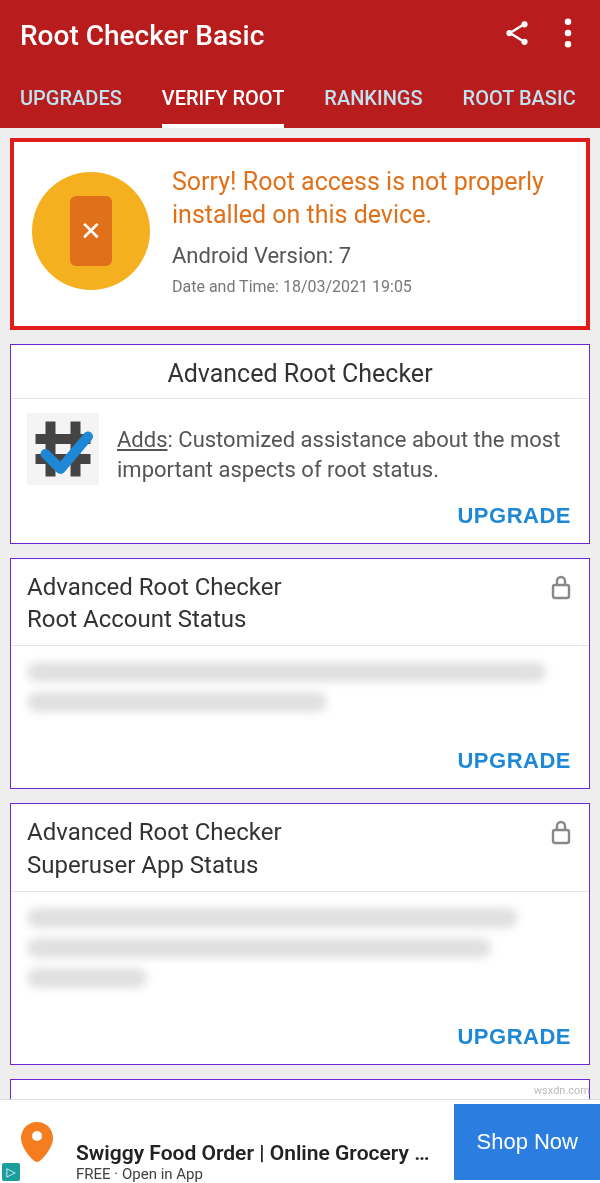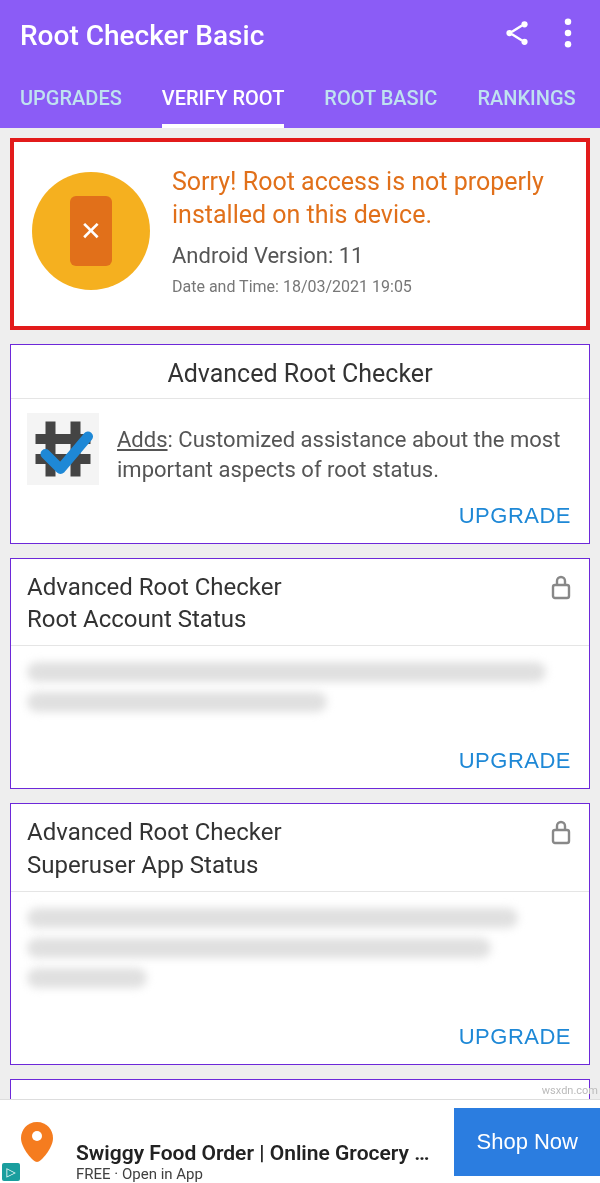--- a/index.html
+++ b/index.html
@@ -5,21 +5,21 @@
   * { box-sizing: border-box; margin: 0; padding: 0; }
   body {
     width: 600px;
     height: 1183px;
     font-family: Roboto, Arial, sans-serif;
     background: #eeeeee;
     overflow: hidden;
     position: relative;
   }
   .appbar {
-    background: #8b5cf6;
+    background: #b91c1c;
     color: #fff;
     padding: 18px 20px 0 20px;
   }
   .appbar-top {
     display: flex;
     align-items: center;
     justify-content: space-between;
     padding-bottom: 24px;
   }
   .app-title {
@@ -132,21 +132,21 @@
     line-height: 1.35;
   }
   .adv-desc .u { text-decoration: underline; }
   .card-footer {
     text-align: right;
     padding: 10px 18px 14px 0;
   }
   .upgrade-btn {
     color: #1e88d6;
     font-size: 22px;
-    font-weight: 400;
+    font-weight: 700;
     letter-spacing: 0.5px;
     background: none;
     border: none;
     cursor: pointer;
   }
   .locked-card { }
   .locked-head {
     display: flex;
     justify-content: space-between;
     align-items: flex-start;
@@ -217,27 +217,27 @@
   .ad-sub {
     font-size: 15px;
     color: #404040;
   }
   .ad-cta {
     background: #2b7de0;
     color: #fff;
     font-size: 22px;
     font-weight: 500;
     padding: 0 22px;
-    height: 68px;
+    height: 76px;
     border: none;
     cursor: pointer;
   }
   .watermark {
     position: absolute;
-    right: 2px;
+    right: 10px;
     bottom: 86px;
     font-size: 11px;
     color: #bbb;
   }
 </style>
 </head>
 <body>
 
 <div class="appbar">
   <div class="appbar-top">
@@ -256,34 +256,34 @@
             <circle cx="3" cy="3" r="2.6"></circle>
             <circle cx="3" cy="12" r="2.6"></circle>
             <circle cx="3" cy="21" r="2.6"></circle>
           </svg>
       </span>
     </div>
   </div>
   <div class="tabs">
     <div class="tab">UPGRADES</div>
     <div class="tab active">VERIFY ROOT</div>
+    <div class="tab">RANKINGS</div>
     <div class="tab">ROOT BASIC</div>
-    <div class="tab">RANKINGS</div>
   </div>
 </div>
 
 <div class="content">
 
   <div class="card status-card">
     <div class="status-icon">
       <div class="phone-x">✕</div>
     </div>
     <div class="status-text">
       <div class="status-msg">Sorry! Root access is not properly installed on this device.</div>
-      <div class="status-android">Android Version: 11</div>
+      <div class="status-android">Android Version: 7</div>
       <div class="status-date">Date and Time: 18/03/2021 19:05</div>
     </div>
   </div>
 
   <div class="card adv-card">
     <div class="adv-title-center">Advanced Root Checker</div>
     <div class="adv-body">
       <div class="adv-icon">
         <svg width="60" height="60" viewBox="0 0 48 48">
           <g stroke="#444" stroke-width="8" stroke-linecap="square">

